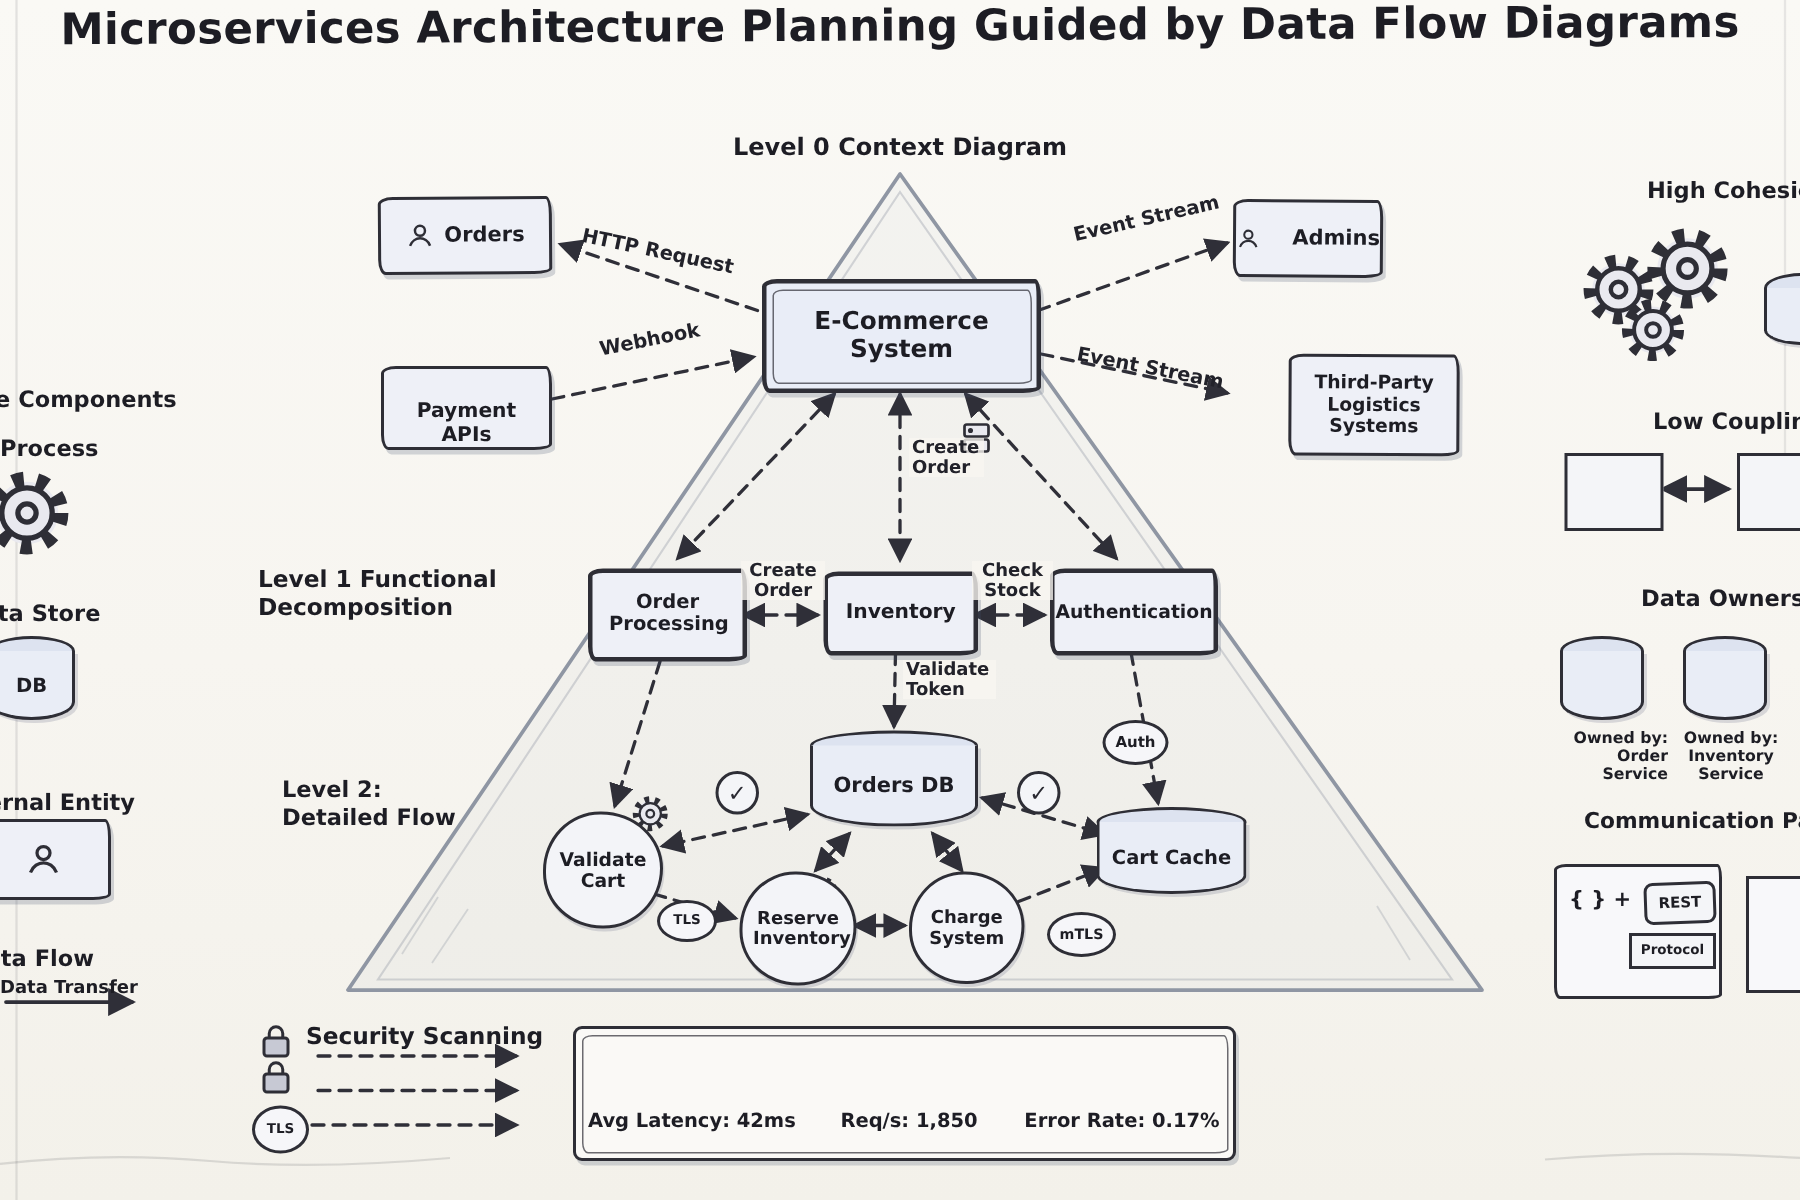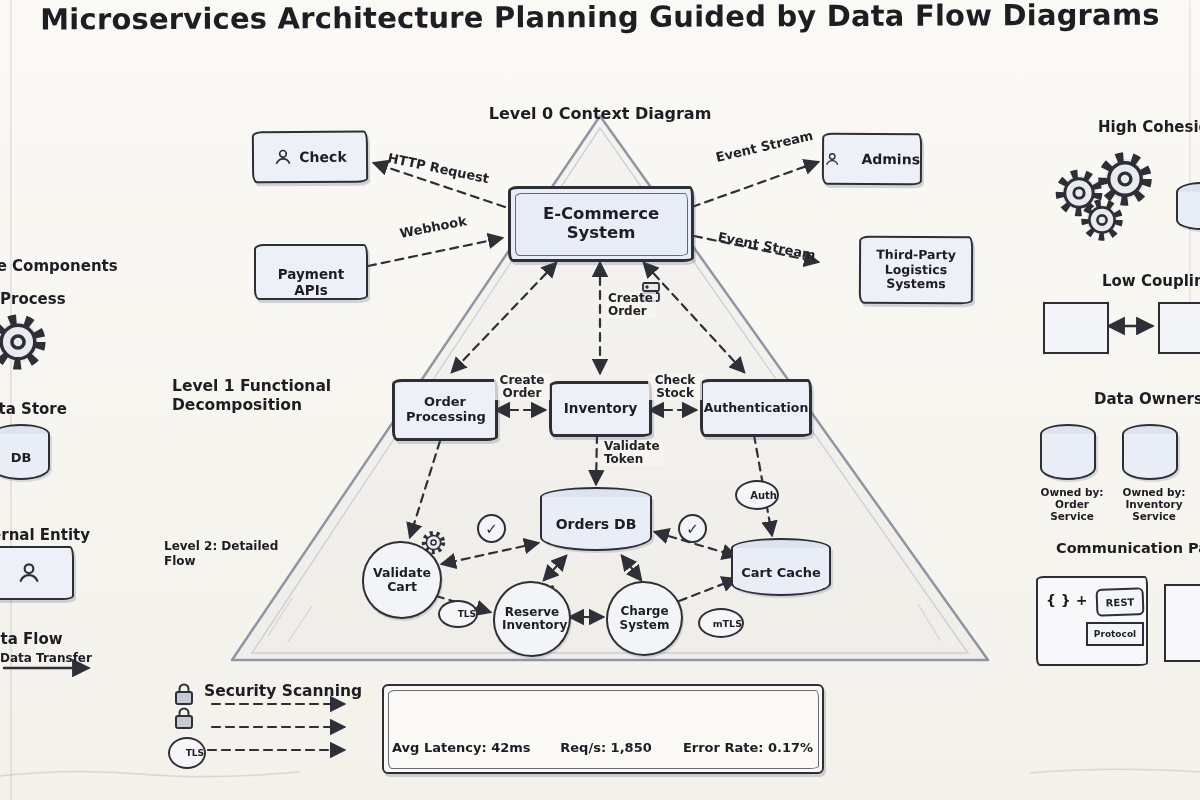--- a/index.html
+++ b/index.html
@@ -29,21 +29,21 @@
     font-weight:700;line-height:1.12;box-shadow:1px 2px 0 rgba(70,80,110,.18);
   }
   .cyl{position:absolute;}
   .cyl .cyl-top{position:absolute;left:0;right:0;top:0;height:20px;border:2.5px solid #2e2e36;border-radius:50%;background:#dde3f0;box-sizing:border-box;}
   .cyl .cyl-body{position:absolute;left:0;right:0;top:10px;bottom:0;border:2.5px solid #2e2e36;border-top:none;background:#e9edf6;border-radius:0 0 50% 50%/0 0 26% 26%;box-sizing:border-box;box-shadow:2px 2px 0 rgba(70,80,110,.18);}
   .cyl .cyl-label{position:absolute;left:0;right:0;top:46%;text-align:center;font-weight:700;}
   .flowlabel{position:absolute;font-weight:700;font-size:13px;white-space:nowrap;color:#22222a;transform-origin:left center;}
   .flowlabel.wrap{white-space:normal;line-height:1.1;font-size:12px;background:rgba(248,246,241,.78);padding:0 2px;}
   .bubble{
     position:absolute;border:2px solid #2e2e36;background:#f6f6f9;border-radius:50%;
-    display:flex;align-items:center;justify-content:flex-end;font-weight:700;
+    display:flex;align-items:center;justify-content:center;font-weight:700;
   }
   .checkdot{
     position:absolute;width:25px;height:25px;border:2.2px solid #2e2e36;border-radius:50%;
     background:#f4f5f8;display:flex;align-items:center;justify-content:center;
     font-weight:700;font-size:15px;color:#2a2a32;
   }
   .minibox{position:absolute;border:2px solid #2e2e36;background:#f4f5f8;display:flex;align-items:center;justify-content:center;font-weight:700;}
 </style>
 </head>
 <body>
@@ -154,32 +154,32 @@
     </g>
 
     <g>
       <rect x="1046" y="621" width="27" height="20" fill="#f2f3f7" stroke="#2e2e36" stroke-width="2"></rect>
       <path d="M1046,621 L1059.5,633 L1073,621" fill="none" stroke="#2e2e36" stroke-width="2"></path>
     </g>
   </svg>
 
   <div class="abs lbl" style="left:0;top:20;width:1200px;text-align:center;font-size:29px;letter-spacing:.2px;transform:rotate(-.25deg);">Microservices Architecture Planning Guided by Data Flow Diagrams</div>
 
-  <div class="abs lbl" style="left:450px;top:104px;width:300px;text-align:center;font-size:16px;">Level 0 Context Diagram</div>
+  <div class="abs lbl" style="left:450px;top:88px;width:300px;text-align:center;font-size:16px;">Level 0 Context Diagram</div>
 
   <div class="abs lbl" style="left:172px;top:377px;width:168px;font-size:15.5px;line-height:1.25;">Level 1 Functional Decomposition</div>
 
-  <div class="abs lbl" style="left:164px;top:517px;width:120px;font-size:12px;line-height:1.25;margin-top:22px;">Level 2: Detailed Flow</div>
+  <div class="abs lbl" style="left:188px;top:517px;width:120px;font-size:15px;line-height:1.25;">Level 2: Detailed Flow</div>
 
   <div class="sketchbox" style="left:252px;top:131px;width:112px;height:48px;font-size:14px;transform:rotate(-.4deg);">
     <svg width="20" height="20" viewBox="0 0 24 24">
       <circle cx="12" cy="8" r="4" fill="none" stroke="#2e2e36" stroke-width="2"></circle>
       <path d="M4 20c1.5-4 5-6 8-6s6.5 2 8 6" fill="none" stroke="#2e2e36" stroke-width="2"></path>
     </svg>
-    <span>Check</span>
+    <span>Orders</span>
   </div>
 
   <div class="sketchbox" style="left:822px;top:133px;width:96px;height:48px;font-size:14px;transform:rotate(.4deg);gap:21px;">
     <svg width="19" height="19" viewBox="0 0 24 24">
       <circle cx="12" cy="8" r="4" fill="none" stroke="#2e2e36" stroke-width="2"></circle>
       <path d="M4 20c1.5-4 5-6 8-6s6.5 2 8 6" fill="none" stroke="#2e2e36" stroke-width="2"></path>
     </svg>
     <span>Admins</span>
   </div>
 
@@ -286,21 +286,21 @@
 
   <div class="abs lbl" style="left:1094px;top:390px;font-size:15px;white-space:nowrap;">Data Ownership</div>
   <div class="cyl" style="left:1040px;top:424px;width:56px;height:56px;">
     <div class="cyl-top"></div>
     <div class="cyl-body"></div>
   </div>
   <div class="cyl" style="left:1122px;top:424px;width:56px;height:56px;">
     <div class="cyl-top"></div>
     <div class="cyl-body"></div>
   </div>
-  <div class="abs lbl" style="left:1032px;top:486px;width:80px;font-size:10.5px;text-align:center;line-height:1.15;">Owned by: Order Service</div>
+  <div class="abs lbl" style="left:1032px;top:486px;width:80px;font-size:10.5px;text-align:right;line-height:1.15;">Owned by: Order Service</div>
   <div class="abs lbl" style="left:1116px;top:486px;width:76px;font-size:10.5px;text-align:center;line-height:1.15;">Owned by: Inventory Service</div>
 
   <div class="abs lbl" style="left:1056px;top:540px;font-size:14.5px;white-space:nowrap;">Communication Patterns</div>
   <div class="minibox" style="left:1036px;top:576px;width:108px;height:86px;border-width:2.5px;border-radius:8px 3px 9px 4px/4px 9px 3px 8px;background:#f8f8fa;"></div>
   <div class="abs lbl" style="left:1046px;top:592px;font-size:14px;white-space:nowrap;">{ } +</div>
   <div class="minibox" style="left:1096px;top:588px;width:44px;height:24px;font-size:10px;border-radius:6px;transform:rotate(-2deg);">
     <span>REST</span>
   </div>
   <div class="minibox" style="left:1086px;top:622px;width:54px;height:20px;font-size:9px;">
     <span>Protocol</span>

